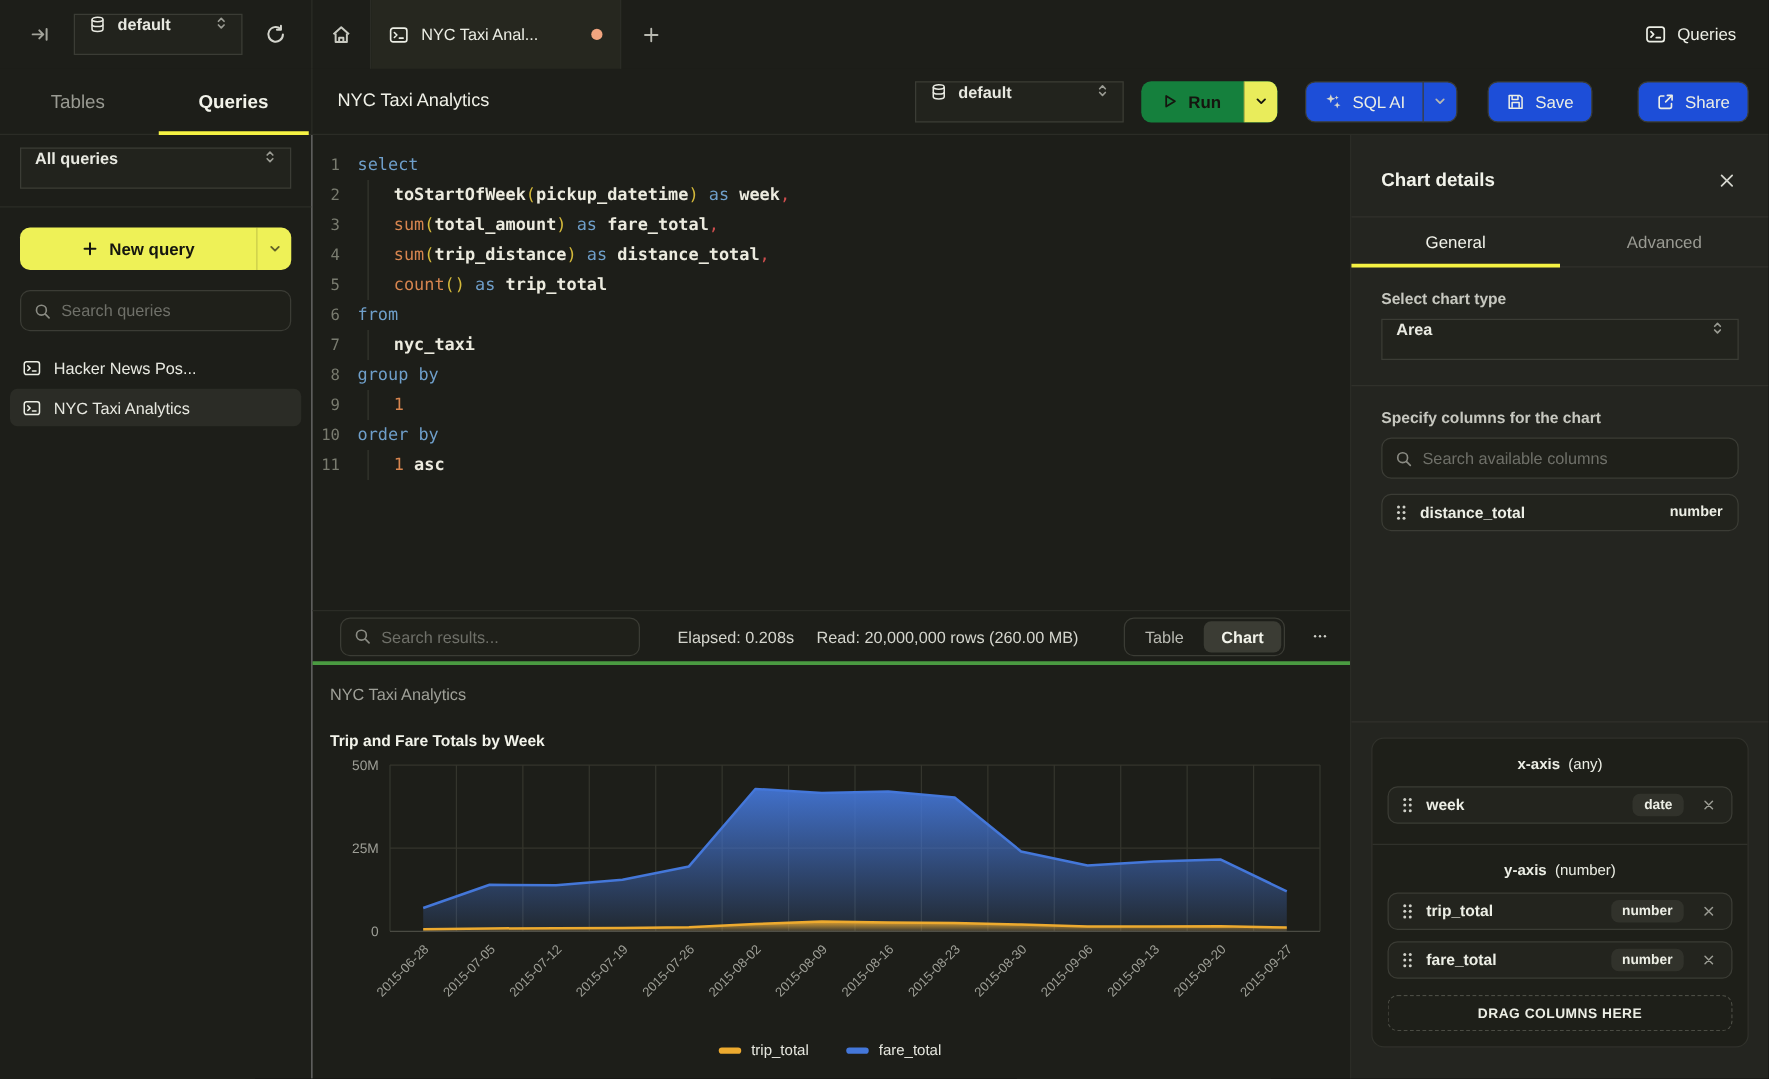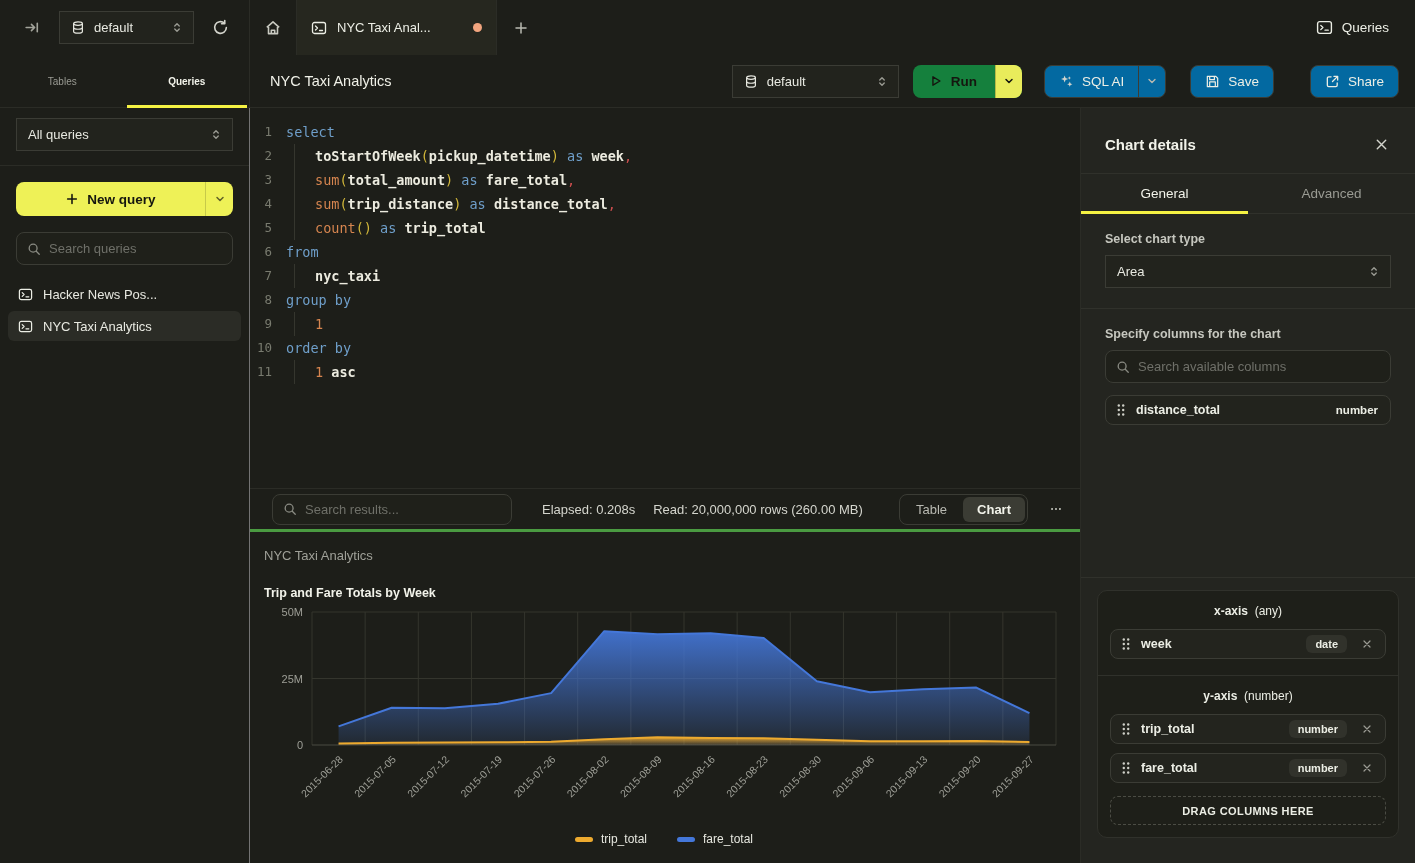--- a/index.html
+++ b/index.html
@@ -4,42 +4,42 @@
 <style>
   * { margin:0; padding:0; box-sizing:border-box; }
   html,body { background:#141511; }
   body { font-family:"Liberation Sans", sans-serif; color:#e8e9e1; }
   .app { width:1415px; height:863px; background:#1d1e19; overflow:hidden; display:flex; flex-direction:column; }
 
   
   .topbar { height:55px; display:flex; align-items:stretch; flex:none; background:#1d1e19; }
   .topbar-left { width:250px; flex:none; display:flex; align-items:center; gap:14px; padding:0 16px 0 20px; border-right:1px solid #2b2c26; }
   .icon-btn { background:none; border:none; color:#a3a49b; display:flex; align-items:center; justify-content:center; cursor:pointer; padding:4px; }
-  .select-box { height:33px; display:flex; align-items:center; gap:9px; padding:0 10px 0 11px; background:#22231d; border:1px solid #3b3c35; border-radius:0; color:#e8e9e1; font-size:13px; cursor:pointer; }
+  .select-box { height:33px; display:flex; gap:9px; padding:0 10px 0 11px; background:#22231d; border:1px solid #3b3c35; border-radius:0; color:#e8e9e1; font-size:13px; cursor:pointer;font-weight:bold; }
   .select-box .grow { flex:1; }
   .db-select-top { flex:1; }
   .tabstrip { flex:1; display:flex; align-items:stretch; }
   .home-btn { width:47px; flex:none; display:flex; align-items:center; justify-content:center; border-right:1px solid #2b2c26; color:#c9cac1; background:none; border-top:none;border-bottom:none;border-left:none; cursor:pointer; }
   .query-tab { width:200px; flex:none; display:flex; align-items:center; gap:10px; padding:0 14px; background:#26271f; border-right:1px solid #2b2c26; cursor:pointer; }
   .query-tab .tab-label { font-size:13px; color:#eceee5; white-space:nowrap; overflow:hidden; flex:1; }
   .dot { width:9px; height:9px; border-radius:50%; background:#f2a57f; flex:none; }
   .plus-btn { width:48px; display:flex; align-items:center; justify-content:center; background:none; border:none; color:#b9bab1; cursor:pointer; }
   .topbar-right { display:flex; align-items:center; padding-right:26px; margin-left:auto; }
   .queries-link { display:flex; align-items:center; gap:9px; background:none; border:none; color:#eceee5; font-size:13.5px; cursor:pointer; }
 
   
   .row2 { height:53px; flex:none; display:flex; border-bottom:1px solid #2b2c26; }
   .sidebar-tabs { width:250px; flex:none; display:flex; border-right:1px solid #2b2c26; }
-  .s-tab { flex:1; display:flex; align-items:center; justify-content:center; font-size:10px; color:#9a9b93; position:relative; cursor:pointer; background:none; border:none; }
+  .s-tab { flex:1; display:flex; align-items:center; justify-content:center; font-size:15px; color:#9a9b93; position:relative; cursor:pointer; background:none; border:none; }
   .s-tab.active { color:#f2f3ea; font-weight:700; }
   .s-tab.active::after { content:""; position:absolute; left:2px; right:2px; bottom:-1px; height:3px; background:#f5f243; }
   .main-header { flex:1; display:flex; align-items:center; padding:0 16px 0 20px; gap:12px; }
   .page-title { font-size:14.5px; color:#f0f1e8; font-weight:500; margin-right:auto; }
   .db-select-main { width:167px; margin-right:2px; }
-  .btn { height:33px; display:flex; align-items:center; gap:8px; padding:0 14px; background:#0369a1; border:1px solid #3b3c35; border-radius:8px; color:#eceee5; font-size:13.5px; cursor:pointer;text-align:right; }
+  .btn { height:33px; display:flex; align-items:center; gap:8px; padding:0 14px; background:#1d4ed8; border:1px solid #3b3c35; border-radius:8px; color:#eceee5; font-size:13.5px; cursor:pointer;text-align:right; }
   .run-btn { display:flex; align-items:stretch; height:33px; background:#15803d; border-radius:8px; overflow:hidden; border:none; padding:0; cursor:pointer; margin-right:10px; }
   .run-main { display:flex; align-items:center; gap:8px; padding:0 18px 0 16px; color:#15160f; font-weight:700; font-size:13.5px; }
   .run-caret { width:27px; display:flex; align-items:center; justify-content:center; border-left:1px solid rgba(0,0,0,.22); color:#15160f; background:#e9ec5b; }
   .split-right { display:flex; align-items:center; justify-content:center; width:27px; margin:-1px -14px -1px 6px; align-self:stretch; border-left:1px solid #3b3c35; color:#b9bab1; }
 
   
   .body { flex:1; display:flex; min-height:0; }
   .sidebar { width:250px; flex:none; border-right:1px solid #737373; display:flex; flex-direction:column; }
   .sb-block { padding:10px 16px 14px; }
   .sb-divider { height:1px; background:#2b2c26; }

